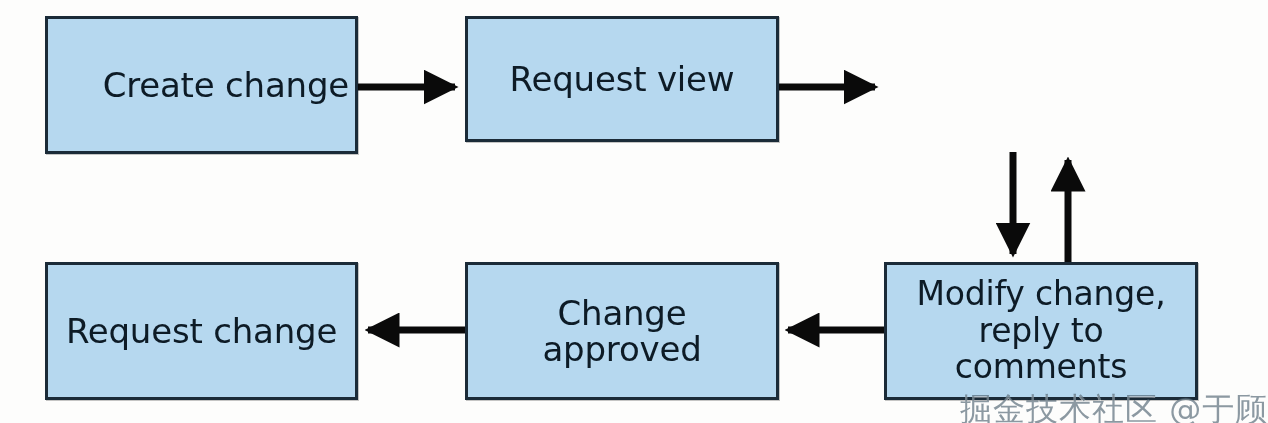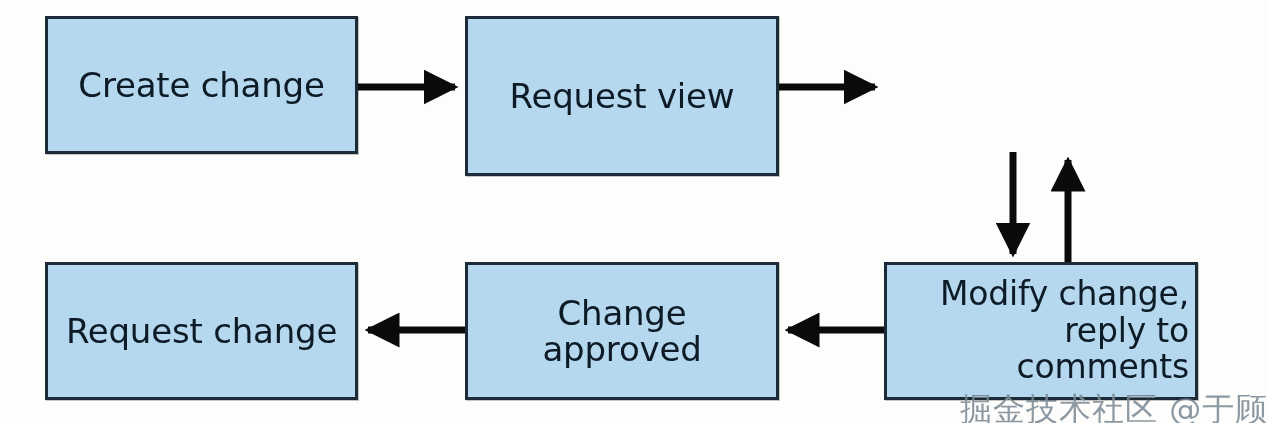--- a/index.html
+++ b/index.html
@@ -34,28 +34,28 @@
     line-height: 1.06;
     letter-spacing: -0.2px;
     box-shadow: 1px 1px 0 rgba(0,0,0,0.22);
   }
   .node .node-label {
     display: block;
     padding: 0 6px;
     white-space: pre-line;
   }
   
-  #node-create-change   { left: 45px;  top: 16px;  width: 313px; height: 138px; }
-  #node-request-view    { left: 465px; top: 16px;  width: 314px; height: 160px; }
+  #node-create-change   { left: 45px;  top: 16px;  width: 313px; height: 138px; justify-content: flex-end; }
+  #node-request-view    { left: 465px; top: 16px;  width: 314px; height: 126px; }
   #node-comment         { left: 884px; top: 16px;  width: 314px; height: 138px; }
   #node-commit-change   { left: 45px;  top: 262px; width: 313px; height: 138px; }
   #node-change-approved { left: 465px; top: 262px; width: 314px; height: 138px; }
   #node-modify-change   { left: 884px; top: 262px; width: 314px; height: 138px; }
 
-  #node-modify-change .node-label { font-size: 33px; line-height: 1.12; text-align: right; }
+  #node-modify-change .node-label { font-size: 33px; line-height: 1.12; }
 
   
   #connectors {
     position: absolute;
     left: 0; top: 0;
     width: 1268px;
     height: 423px;
     pointer-events: none;
   }
 

